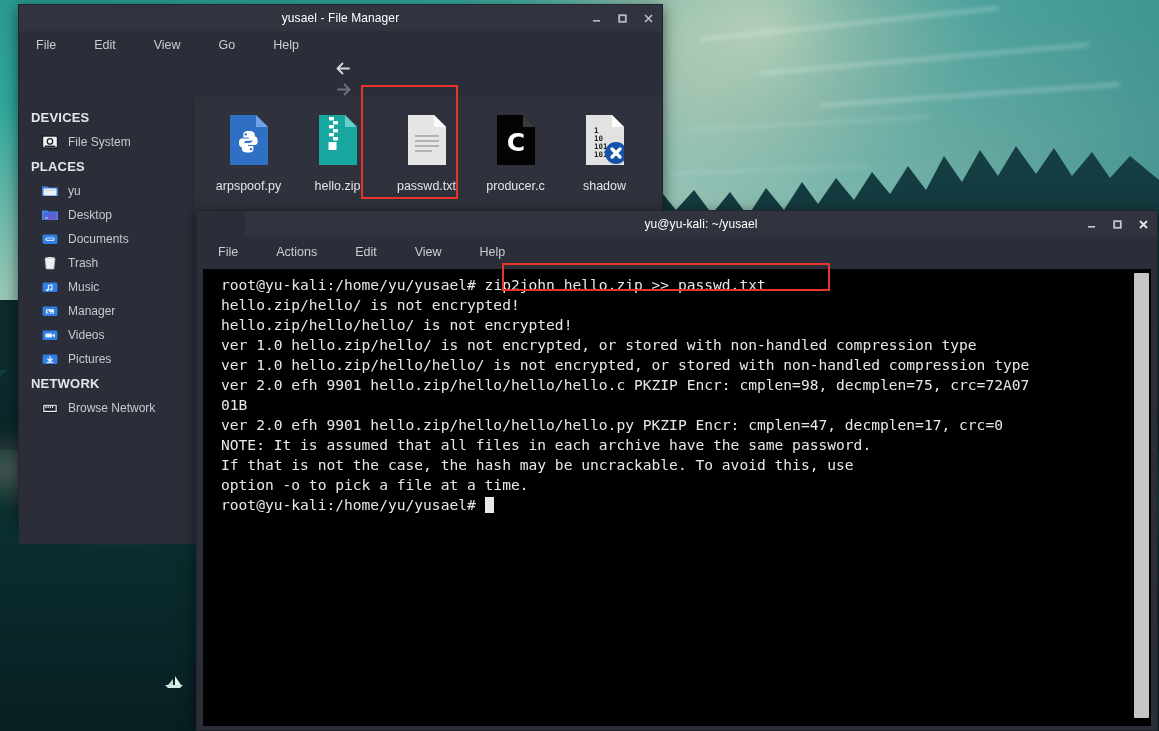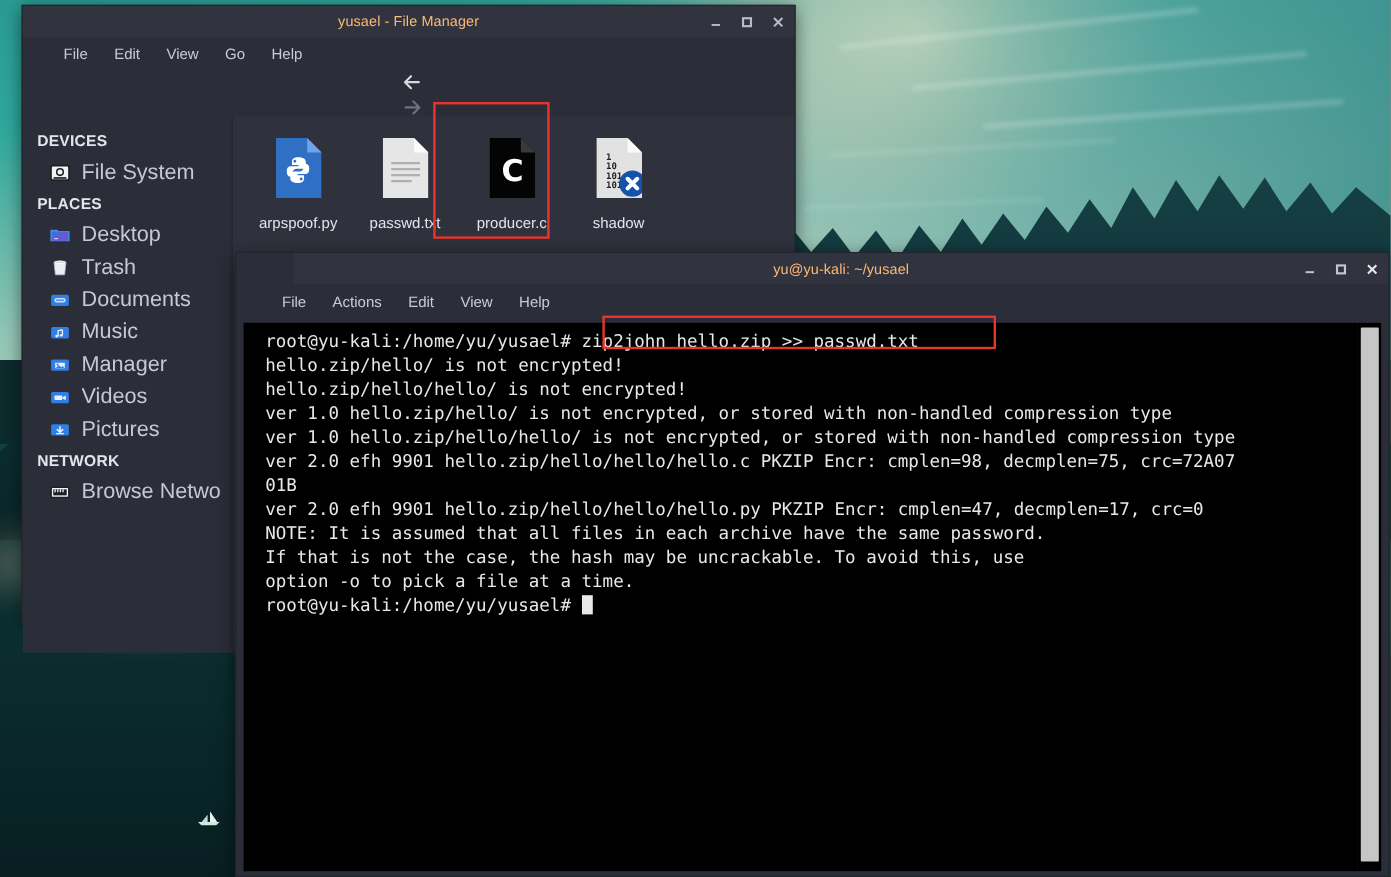--- a/index.html
+++ b/index.html
@@ -63,38 +63,37 @@
     background: #2b2e39;
     box-shadow: 0 3px 14px rgba(0,0,0,0.55);
   }
   .titlebar {
     position: relative;
     height: 26px;
     background: #31343f;
     display: flex; align-items: center; justify-content: center;
   }
   .titlebar .tt {
-    font-size: 12px; color: #fdba74; letter-spacing: 0.1px;
+    font-size: 12px; color: #ffffff; letter-spacing: 0.1px;
   }
   .wbtns {
     position: absolute; right: 6px; top: 0; height: 26px;
     display: flex; align-items: center; gap: 10px;
   }
   .wbtn {
     width: 16px; height: 16px;
     display: flex; align-items: center; justify-content: center;
     color: #b8bcc7; font-size: 12px; line-height: 1; cursor: default;
   }
   .wbtn svg { display:block; }
 
   .menubar {
     display: flex; align-items: center;
     padding: 0 8px;
-    gap: 4px;
-    margin-left: 17px;
+    gap: 20px;
   }
   .menubar .mi {
     font-size: 12.5px; color: #c9ccd4;
     padding: 5px 9px; border-radius: 2px;
   }
 
   
   #fm {
     left: 18px; top: 4px; width: 645px; height: 515px;
     background: #2b2e39;
@@ -124,21 +123,21 @@
     width: 175px; background: #2b2e39; padding: 8px 0 0 0;
     border-right: 1px solid #24262f;
     font-size: 13px;
   }
   .sb-head {
     color: #e3e5ea; font-weight: 700; font-size: 13px;
     padding: 5px 0 5px 12px; letter-spacing: 0.2px;
   }
   .sb-item {
     display: flex; align-items: center; gap: 9px;
-    padding: 3px 8px 3px 22px; color: #c6c9d2; font-size: 18px;
+    padding: 3px 8px 3px 22px; color: #c6c9d2; font-size: 12px;
     position: relative;
   }
   .sb-item .lbl { flex: 1; white-space: nowrap; overflow: hidden; }
   .sb-ico { width: 18px; height: 18px; flex: 0 0 18px; position: relative; }
   .eject { color: #c6c9d2; font-size: 9px; margin-right: 4px; }
 
   .filepane {
     flex: 1; background: #2f323d; position: relative;
   }
   .filegrid {
@@ -332,20 +331,30 @@
                 <circle cx="9" cy="8.4" r="2.1" fill="#f2f3f5"></circle>
                 <rect x="3.6" y="12.6" width="10.8" height="1.4" fill="#1d1f26"></rect>
               </svg>
           </span>
           <span class="lbl">File System</span>
         </div>
 
 
         <div class="sb-head">PLACES</div>
 
+        <div class="sb-item">
+          <span class="sb-ico">
+            <svg width="18" height="18" viewBox="0 0 18 18">
+                <path d="M1,4.4 L1,14 L17,14 L17,5.6 L8,5.6 L6.6,4.4 Z" fill="#3b8ae8"></path>
+                <rect x="2.6" y="6.6" width="12.8" height="7" rx="0.8" fill="#f0f1f3"></rect>
+                <rect x="3.8" y="7.9" width="10.4" height="0.9" fill="#c9ccd3"></rect>
+              </svg>
+          </span>
+          <span class="lbl">yu</span>
+        </div>
 
         <div class="sb-item">
           <span class="sb-ico">
             <svg width="18" height="18" viewBox="0 0 18 18">
                 <defs>
                   <linearGradient id="dg" x1="0" y1="0" x2="1" y2="1">
                     <stop offset="0%" stop-color="#3b6fe0"></stop>
                     <stop offset="100%" stop-color="#7d4fc8"></stop>
                   </linearGradient>
                 </defs>
@@ -353,37 +362,37 @@
                 <rect x="2.4" y="6.2" width="13.2" height="7.4" rx="0.8" fill="url(#dg)"></rect>
                 <rect x="4.2" y="11.4" width="3" height="0.9" fill="#dfe3ee"></rect>
               </svg>
           </span>
           <span class="lbl">Desktop</span>
         </div>
 
         <div class="sb-item">
           <span class="sb-ico">
             <svg width="18" height="18" viewBox="0 0 18 18">
+                <rect x="1.6" y="4.6" width="14.8" height="9.4" rx="1.4" fill="#2f7fe5"></rect>
+                <rect x="4.4" y="7.4" width="9.2" height="3.6" rx="1.6" fill="#cfe0f5"></rect>
+                <rect x="5.6" y="8.6" width="6.8" height="1.1" rx="0.5" fill="#2f7fe5"></rect>
+              </svg>
+          </span>
+          <span class="lbl">Documents</span>
+        </div>
+
+        <div class="sb-item">
+          <span class="sb-ico">
+            <svg width="18" height="18" viewBox="0 0 18 18">
                 <path d="M4,4.6 L14,4.6 L12.8,15 L5.2,15 Z" fill="#eceef1"></path>
                 <ellipse cx="9" cy="4.6" rx="5" ry="1.5" fill="#fbfcfd"></ellipse>
                 <path d="M4,4.6 L14,4.6 L12.8,15 L5.2,15 Z" fill="none" stroke="#b9bec9" stroke-width="0.7"></path>
               </svg>
           </span>
           <span class="lbl">Trash</span>
-        </div>
-
-        <div class="sb-item">
-          <span class="sb-ico">
-            <svg width="18" height="18" viewBox="0 0 18 18">
-                <rect x="1.6" y="4.6" width="14.8" height="9.4" rx="1.4" fill="#2f7fe5"></rect>
-                <rect x="4.4" y="7.4" width="9.2" height="3.6" rx="1.6" fill="#cfe0f5"></rect>
-                <rect x="5.6" y="8.6" width="6.8" height="1.1" rx="0.5" fill="#2f7fe5"></rect>
-              </svg>
-          </span>
-          <span class="lbl">Documents</span>
         </div>
 
         <div class="sb-item">
           <span class="sb-ico">
             <svg width="18" height="18" viewBox="0 0 18 18">
                 <rect x="1.6" y="4.6" width="14.8" height="9.4" rx="1.4" fill="#2f7fe5"></rect>
                 <path d="M11,6.8 L11,11.4 M11,6.8 L7.4,7.6 L7.4,12" stroke="#eaf1fb" stroke-width="1.1" fill="none"></path>
                 <ellipse cx="6.4" cy="12.1" rx="1.4" ry="1.1" fill="#eaf1fb"></ellipse>
                 <ellipse cx="10" cy="11.5" rx="1.3" ry="1" fill="#eaf1fb"></ellipse>
               </svg>
@@ -452,20 +461,38 @@
                 <path d="M26,0 L38,12 L26,12 Z" fill="#6fa5e6"></path>
                 <g transform="translate(9,16) scale(0.72)">
                   <path d="M13,0 C7,0 6,3 6,5.5 L6,9 L13.5,9 L13.5,10.5 L4,10.5 C1.2,10.5 0,13 0,16.5 C0,20 1.2,22.5 4,22.5 L6.5,22.5 L6.5,18.5 C6.5,15.6 8.6,13.5 11.5,13.5 L18,13.5 C20.3,13.5 22,11.7 22,9.5 L22,5.5 C22,3 20.5,0 13,0 Z M9.3,3 C10.2,3 11,3.8 11,4.7 C11,5.6 10.2,6.4 9.3,6.4 C8.4,6.4 7.7,5.6 7.7,4.7 C7.7,3.8 8.4,3 9.3,3 Z" fill="#ffffff"></path>
                   <path d="M13,30 C19,30 20,27 20,24.5 L20,21 L12.5,21 L12.5,19.5 L22,19.5 C24.8,19.5 26,17 26,13.5 C26,10 24.8,7.5 22,7.5 L19.5,7.5 L19.5,11.5 C19.5,14.4 17.4,16.5 14.5,16.5 L8,16.5 C5.7,16.5 4,18.3 4,20.5 L4,24.5 C4,27 5.5,30 13,30 Z M16.7,27 C15.8,27 15,26.2 15,25.3 C15,24.4 15.8,23.6 16.7,23.6 C17.6,23.6 18.3,24.4 18.3,25.3 C18.3,26.2 17.6,27 16.7,27 Z" fill="#ffffff"></path>
                 </g>
               </svg>
             </span>
             <span class="nm">arpspoof.py</span>
           </div>
 
+          <div class="fileitem">
+            <span class="ic">
+              <svg class="sheet" viewBox="0 0 38 50">
+                <path d="M0,0 L26,0 L38,12 L38,50 L0,50 Z" fill="#17a7a0"></path>
+                <path d="M26,0 L38,12 L26,12 Z" fill="#66cfc7"></path>
+                <g fill="#ffffff">
+                  <rect x="10" y="2" width="5" height="3.4"></rect>
+                  <rect x="14" y="6" width="5" height="3.4"></rect>
+                  <rect x="10" y="10" width="5" height="3.4"></rect>
+                  <rect x="14" y="14" width="5" height="3.4"></rect>
+                  <rect x="10" y="18" width="5" height="3.4"></rect>
+                  <rect x="14" y="22" width="5" height="3.4"></rect>
+                  <rect x="9.5" y="27" width="8" height="8" rx="0.6"></rect>
+                </g>
+              </svg>
+            </span>
+            <span class="nm">hello.zip</span>
+          </div>
 
           <div class="fileitem">
             <span class="ic">
               <svg class="sheet" viewBox="0 0 38 50">
                 <path d="M0,0 L26,0 L38,12 L38,50 L0,50 Z" fill="#e6e6e6"></path>
                 <path d="M26,0 L38,12 L26,12 Z" fill="#fbfbfb"></path>
                 <g fill="#b0b0b0">
                   <rect x="7" y="20" width="24" height="1.9"></rect>
                   <rect x="7" y="25" width="24" height="1.9"></rect>
                   <rect x="7" y="30" width="24" height="1.9"></rect>

